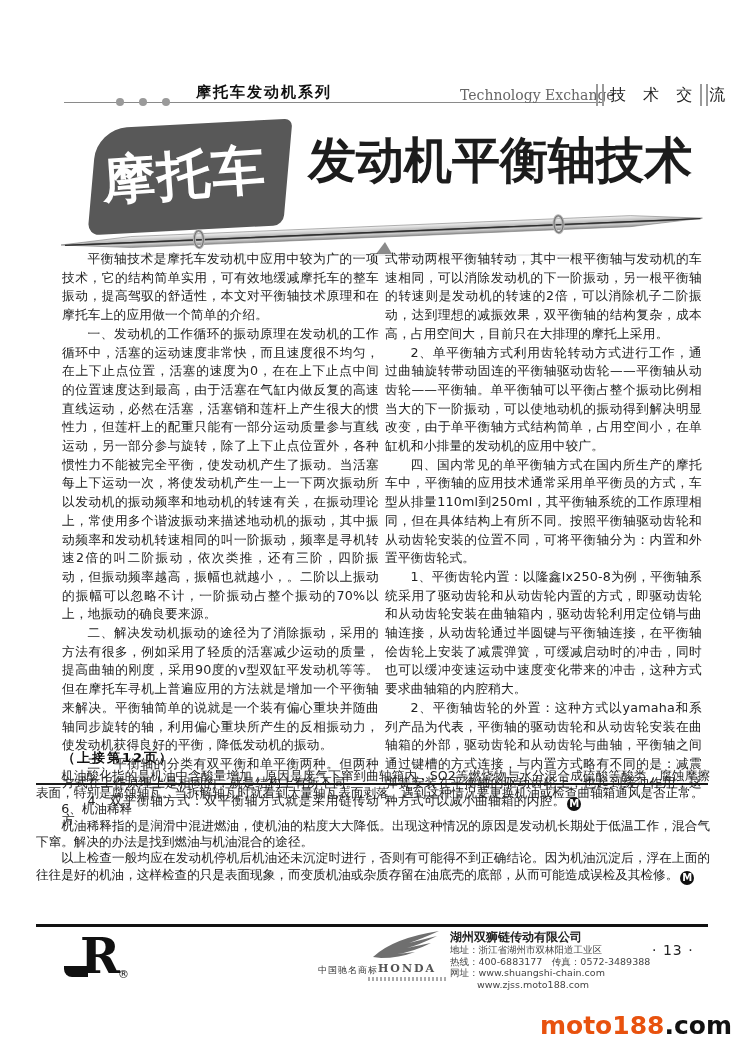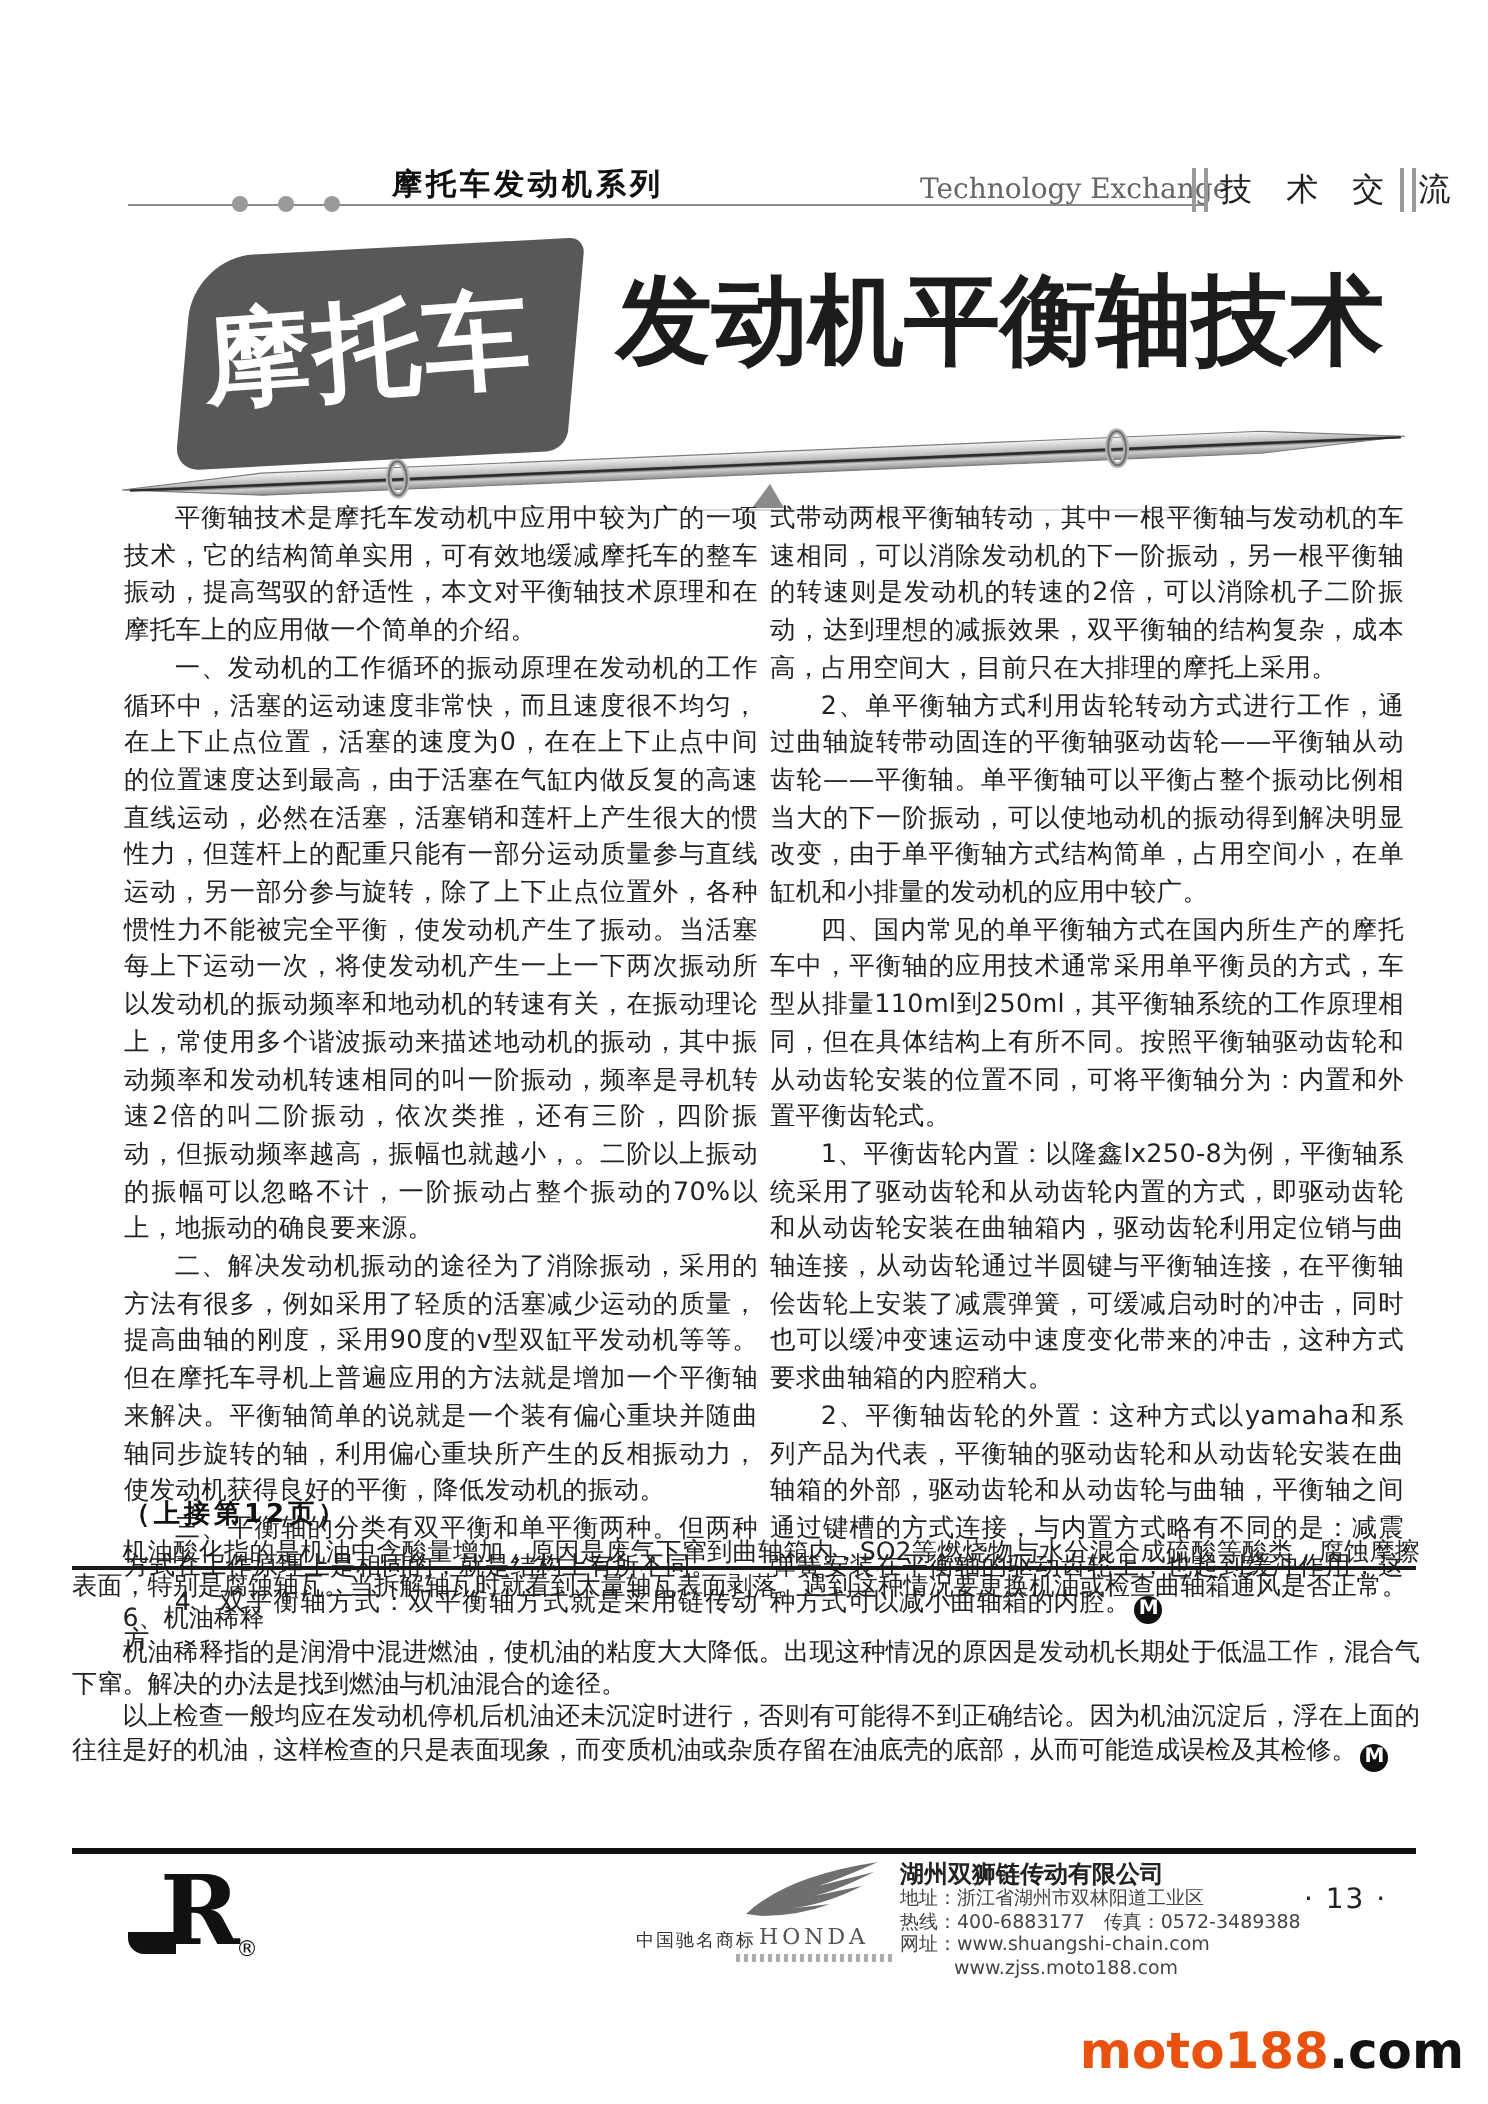--- a/index.html
+++ b/index.html
@@ -61,21 +61,21 @@
   
   .divider2{position:absolute;top:924px;left:36px;width:672px;height:3px;background:#111;}
   .footer{position:absolute;top:930px;left:50px;width:660px;height:66px;}
   .rlogo{position:absolute;left:12px;top:4px;width:76px;height:56px;}
   .rchar{position:absolute;left:18px;top:-6px;font-family:"DejaVu Serif","Liberation Serif",serif;font-size:48px;font-weight:bold;color:#111;}
   .rhook{position:absolute;left:2px;top:32px;width:24px;height:11px;background:#111;border-radius:0 0 0 8px;}
   .rreg{position:absolute;left:56px;top:34px;font-size:11px;color:#111;}
   .brand{position:absolute;left:100px;top:2px;font-size:38px;font-weight:bold;font-style:italic;color:#787878;letter-spacing:1px;white-space:nowrap;}
   .brand-tag{position:absolute;left:268px;top:34px;font-size:9px;color:#333;letter-spacing:1px;white-space:nowrap;}
   .honda{position:absolute;left:318px;top:0px;width:78px;text-align:center;}
-  .honda-label{font-family:"DejaVu Serif","Liberation Serif",serif;font-size:11px;font-weight:normal;letter-spacing:2px;color:#555;margin-top:-2px;}
+  .honda-label{font-family:"DejaVu Serif","Liberation Serif",serif;font-size:11px;font-weight:bold;letter-spacing:2px;color:#555;margin-top:-2px;}
   .honda-micro{height:4px;margin-top:2px;background:repeating-linear-gradient(90deg,#aaa 0 2px,transparent 2px 4px);}
   .company{position:absolute;left:400px;top:0px;font-size:9.5px;line-height:11.5px;color:#444;white-space:nowrap;}
   .company .cname{font-size:12px;font-weight:bold;color:#222;line-height:14px;}
   .company .web2{padding-left:27px;}
   .pagenum{position:absolute;left:602px;top:12px;font-size:14px;color:#222;letter-spacing:1px;white-space:nowrap;}
 
   
   .watermark{position:absolute;right:12px;bottom:12px;font-size:25px;font-weight:bold;white-space:nowrap;}
   .watermark .suffix{color:#111;}
 </style>

